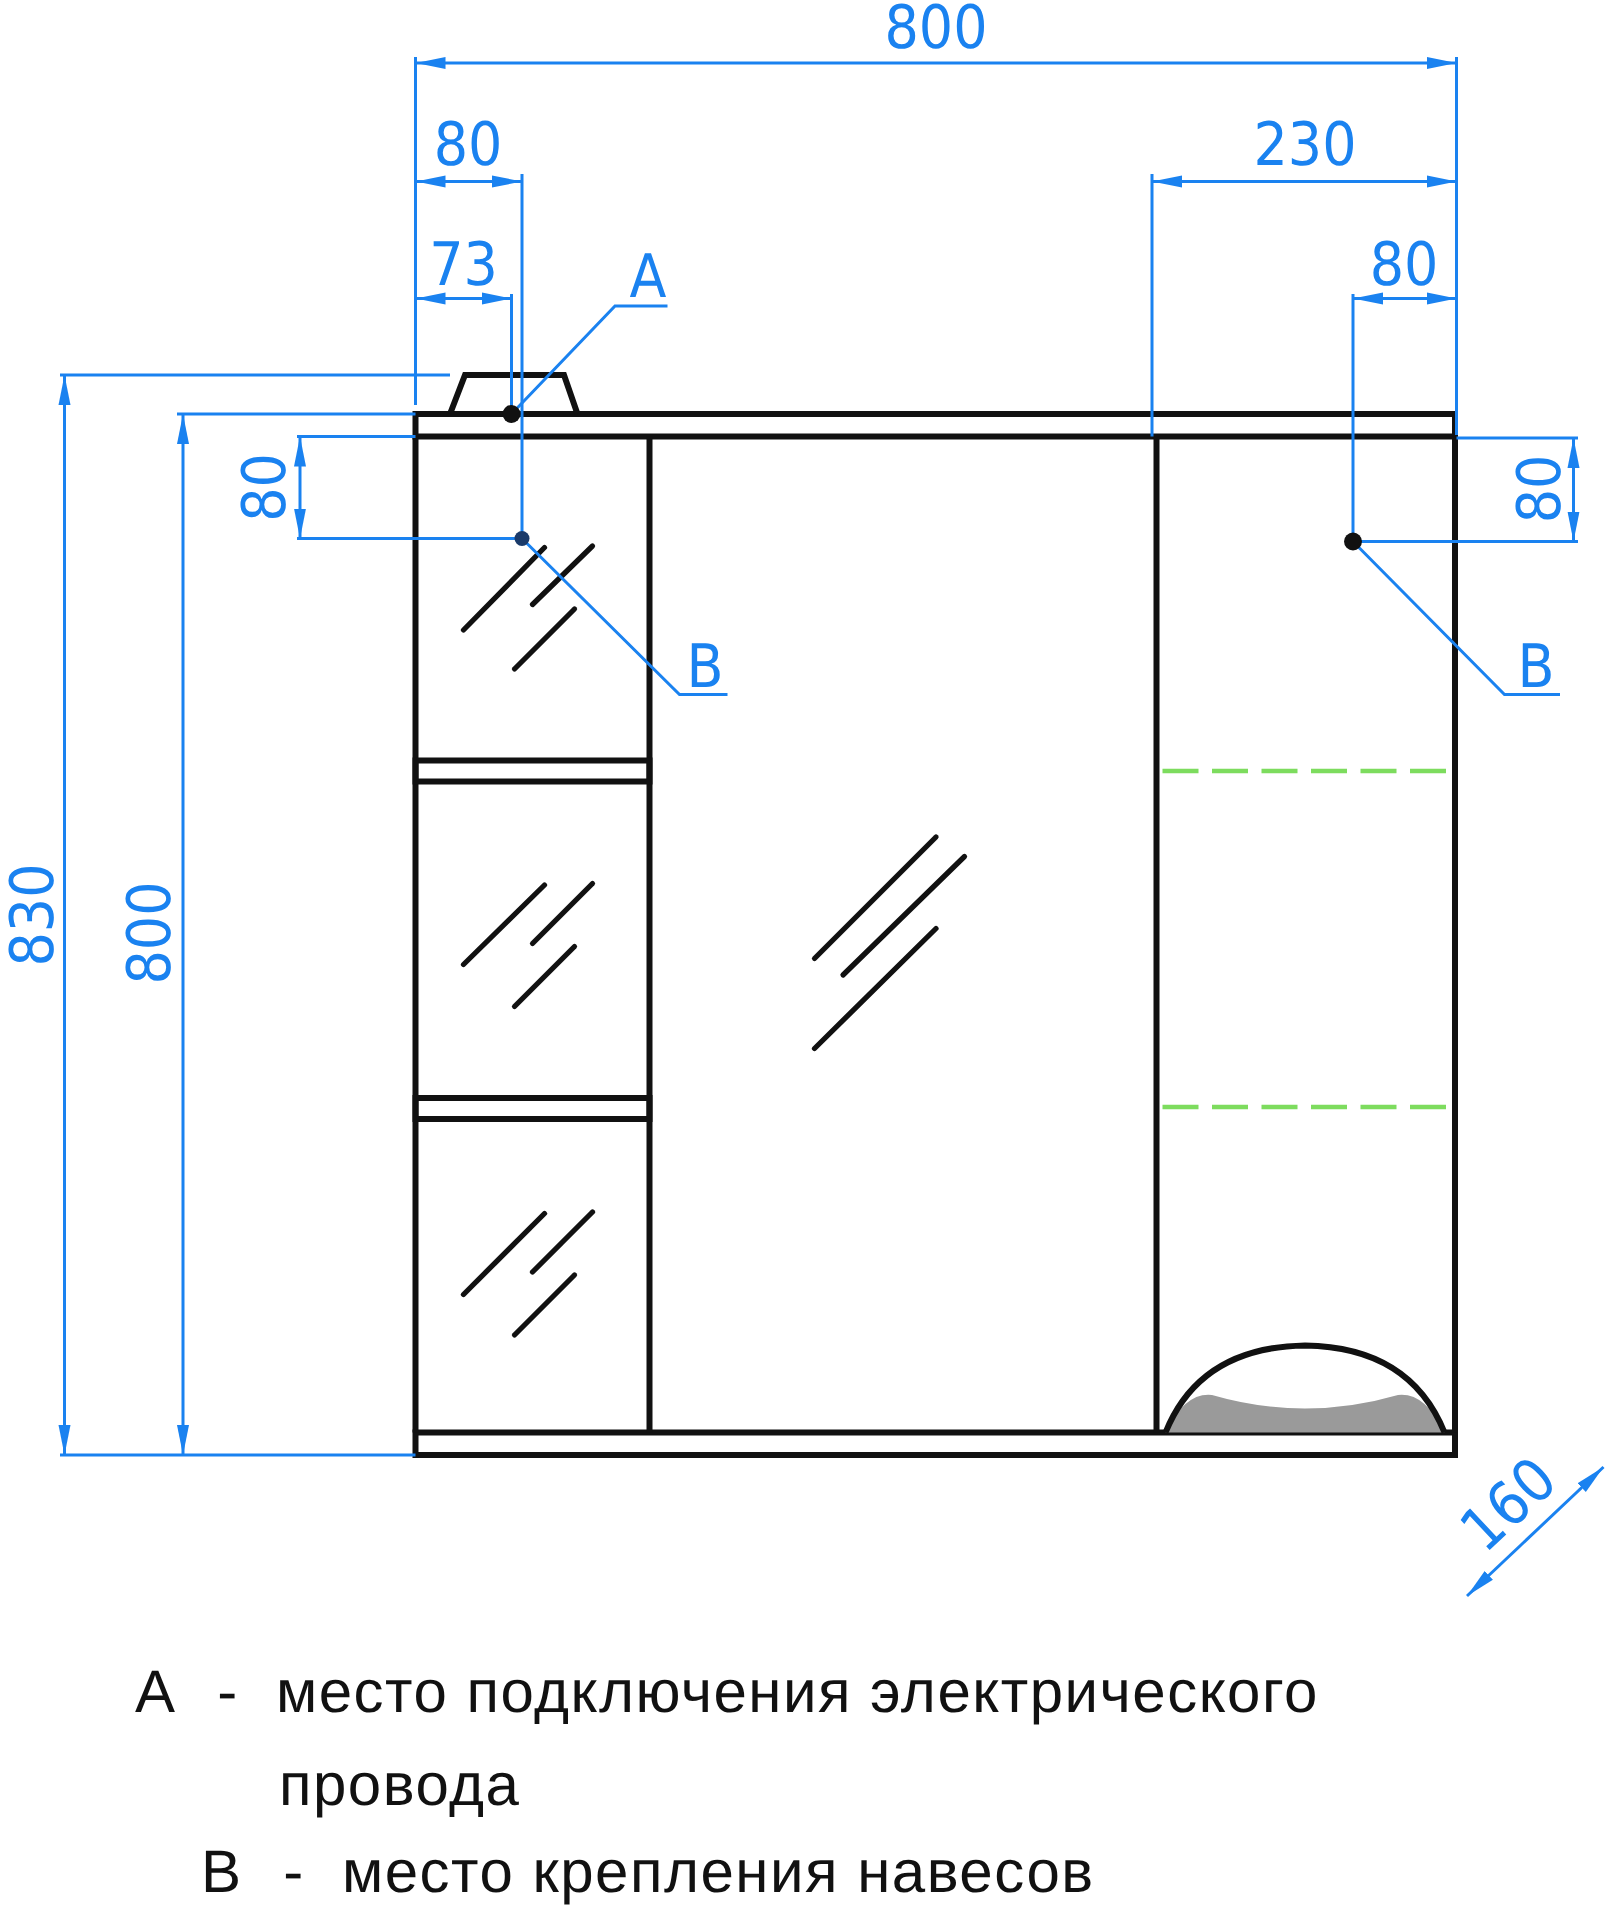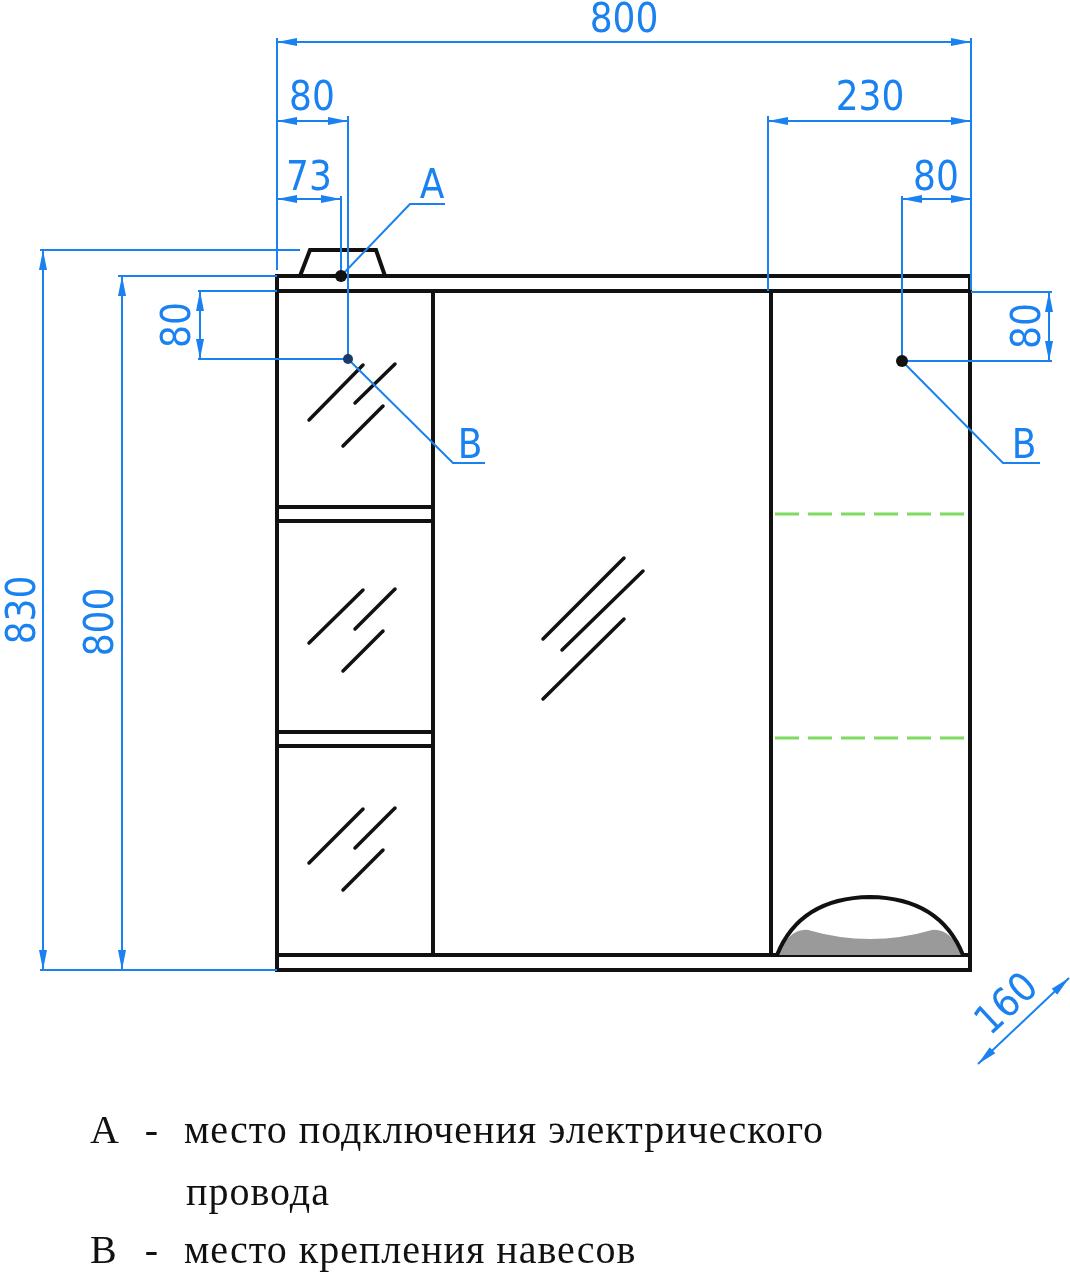--- a/index.html
+++ b/index.html
@@ -1,19 +1,19 @@
 <!DOCTYPE html>
 <html><head>
 <meta charset="utf-8">
 <style>
   html, body { margin: 0; padding: 0; background: #ffffff; }
   body { width: 1070px; height: 1278px; position: relative; overflow: hidden; font-family: "DejaVu Sans", sans-serif; }
   #drawing { position: absolute; left: 0; top: 0; width: 1070px; height: 1278px; }
   .dim-text { font-family: "DejaVu Sans Condensed", "DejaVu Sans", sans-serif; font-size: 40px; fill: #1a82f0; }
-  .leg { position: absolute; left: 90px; font-family: Liberation Serif, serif; font-size: 40px; color: #111; letter-spacing: 1px; white-space: nowrap; }
+  .leg { position: absolute; left: 90px; font-family: Liberation Sans, sans-serif; font-size: 40px; color: #111; letter-spacing: 1px; white-space: nowrap; }
   .leg-key { display: inline-block; width: 30px; }
   .leg-dash { display: inline-block; width: 64px; text-align: center; }
 </style>
 </head>
 <body>
 
 <svg id="drawing" viewBox="0 0 1070 1278" xmlns="http://www.w3.org/2000/svg">
   <defs>
     <marker id="arr" viewBox="0 0 20 10" refX="20" refY="5" markerWidth="20" markerHeight="10" markerUnits="userSpaceOnUse" orient="auto">
       <path d="M0,1 L20,5 L0,9 z" fill="#1a82f0"></path>
@@ -133,15 +133,15 @@
   <text class="dim-text" x="470" y="458" text-anchor="middle">B</text>
   <text class="dim-text" x="1024" y="458" text-anchor="middle">B</text>
 </svg>
 
 <div class="leg" style="top:1106px;">
   <span class="leg-key">A</span><span class="leg-dash">-</span><span>место подключения электрического</span>
 </div>
 <div class="leg" style="top:1168px; left:186px;text-align:right;">
   <span>провода</span>
 </div>
-<div class="leg" style="top:1226px;">
+<div class="leg" style="top:1226px;margin-left:44px;">
   <span class="leg-key">B</span><span class="leg-dash">-</span><span>место крепления навесов</span>
 </div>
 
 </body></html>

